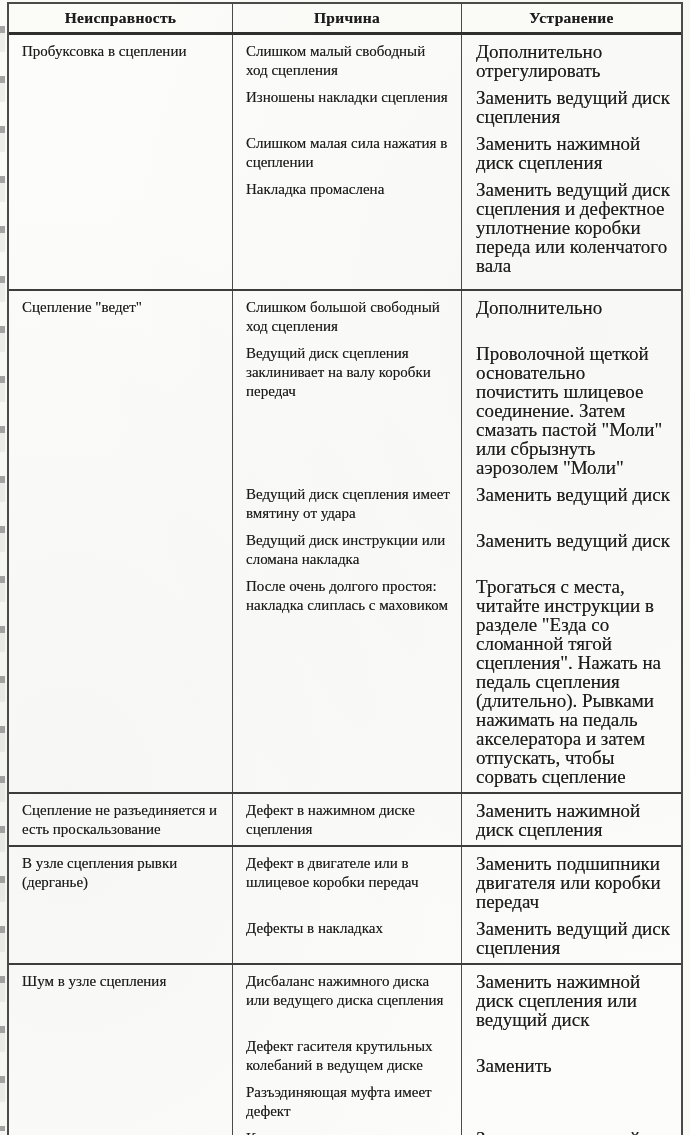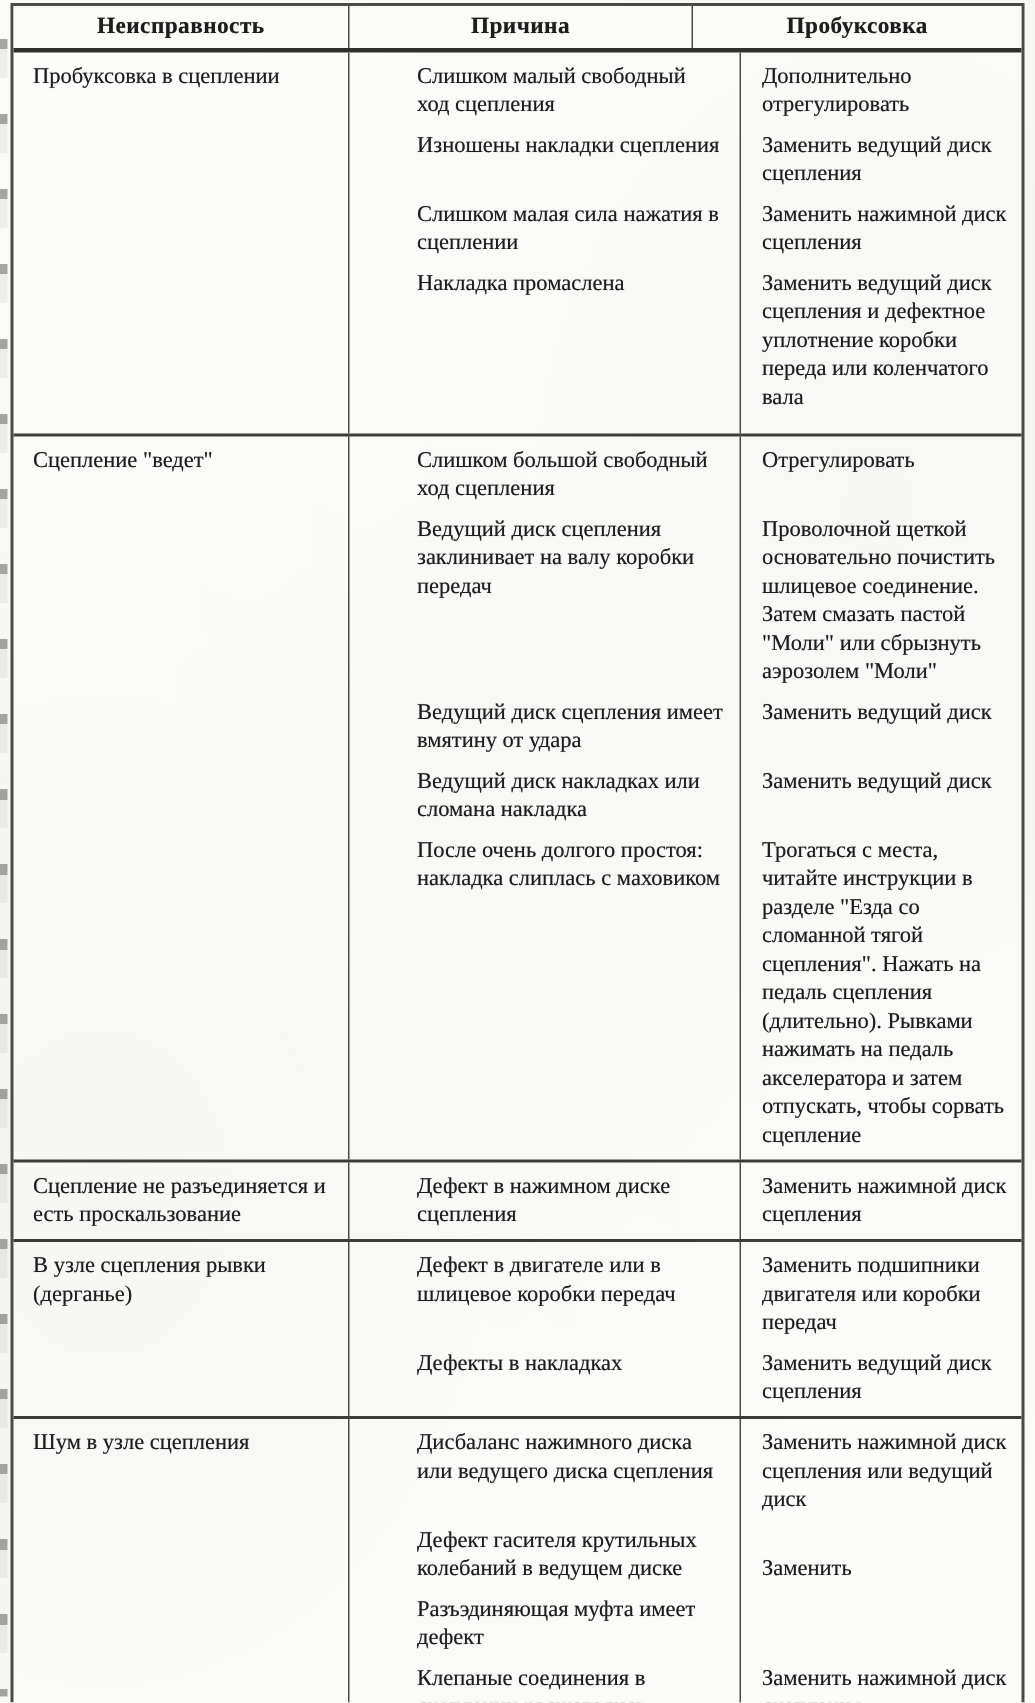--- a/index.html
+++ b/index.html
@@ -47,21 +47,20 @@
     font-weight: bold;
     font-size: 15.5px;
     line-height: 19px;
     text-align: center;
     letter-spacing: .3px;
   }
   .header-cell.hc1, .header-cell.hc2 { border-right: 1px solid #4a4a48; }
   .table-section {
     display: grid;
     grid-template-columns: 224px 1fr;
-    gap: 32px;
   }
   .table-section + .table-section { border-top: 2px solid #3c3c3a; }
   .fault-cell {
     box-sizing: border-box;
     padding: 7px 8px 6px 13px;
     border-right: 1px solid #4a4a48;
     font-size: 15px; line-height: 19px;
   }
   .pairs {
     position: relative;
@@ -81,36 +80,36 @@
   .cause-cell {
     box-sizing: border-box;
     width: 229px;
     padding-left: 13px; padding-right: 12px;
     font-size: 15px; line-height: 19px;
   }
   .remedy-cell {
     box-sizing: border-box;
     flex: 1;
     padding-left: 14px; padding-right: 4px;
-    font-size: 15px; line-height: 19px;
+    font-size: 19px; line-height: 19px;
   }
   
   .table-section:last-child .remedy-cell { align-self: flex-end; }
 </style>
 </head>
 <body>
 
 <div class="page">
   <div class="edge-marks"></div>
 
   <div class="trouble-table">
     <div class="header-row">
       <div class="header-cell hc1">Неисправность</div>
       <div class="header-cell hc2">Причина</div>
-      <div class="header-cell hc3">Пробуксовка</div>
+      <div class="header-cell hc3">Устранение</div>
     </div>
     <div id="sections">
         <div class="table-section">
           <div class="fault-cell">Пробуксовка в сцеплении</div>
           <div class="pairs">
             <div class="pair">
               <div class="cause-cell">Слишком малый свободный ход сцепления</div>
               <div class="remedy-cell">Дополнительно отрегулировать</div>
             </div>
             <div class="pair">
@@ -127,32 +126,32 @@
             </div>
             <div class="pair">
             </div>
           </div>
         </div>
         <div class="table-section">
           <div class="fault-cell">Сцепление "ведет"</div>
           <div class="pairs">
             <div class="pair">
               <div class="cause-cell">Слишком большой свободный ход сцепления</div>
-              <div class="remedy-cell">Отрегулировать</div>
+              <div class="remedy-cell">Дополнительно</div>
             </div>
             <div class="pair">
               <div class="cause-cell">Ведущий диск сцепления заклинивает на валу коробки передач</div>
               <div class="remedy-cell">Проволочной щеткой основательно почистить шлицевое соединение. Затем смазать пастой "Моли" или сбрызнуть аэрозолем "Моли"</div>
             </div>
             <div class="pair">
               <div class="cause-cell">Ведущий диск сцепления имеет вмятину от удара</div>
               <div class="remedy-cell">Заменить ведущий диск</div>
             </div>
             <div class="pair">
-              <div class="cause-cell">Ведущий диск накладках или сломана накладка</div>
+              <div class="cause-cell">Ведущий диск инструкции или сломана накладка</div>
               <div class="remedy-cell">Заменить ведущий диск</div>
             </div>
             <div class="pair">
               <div class="cause-cell">После очень долгого простоя: накладка слиплась с маховиком</div>
               <div class="remedy-cell">Трогаться с места, читайте инструкции в разделе "Езда со сломанной тягой сцепления". Нажать на педаль сцепления (длительно). Рывками нажимать на педаль акселератора и затем отпускать, чтобы сорвать сцепление</div>
             </div>
           </div>
         </div>
         <div class="table-section">
           <div class="fault-cell">Сцепление не разъединяется и есть проскальзование</div>

